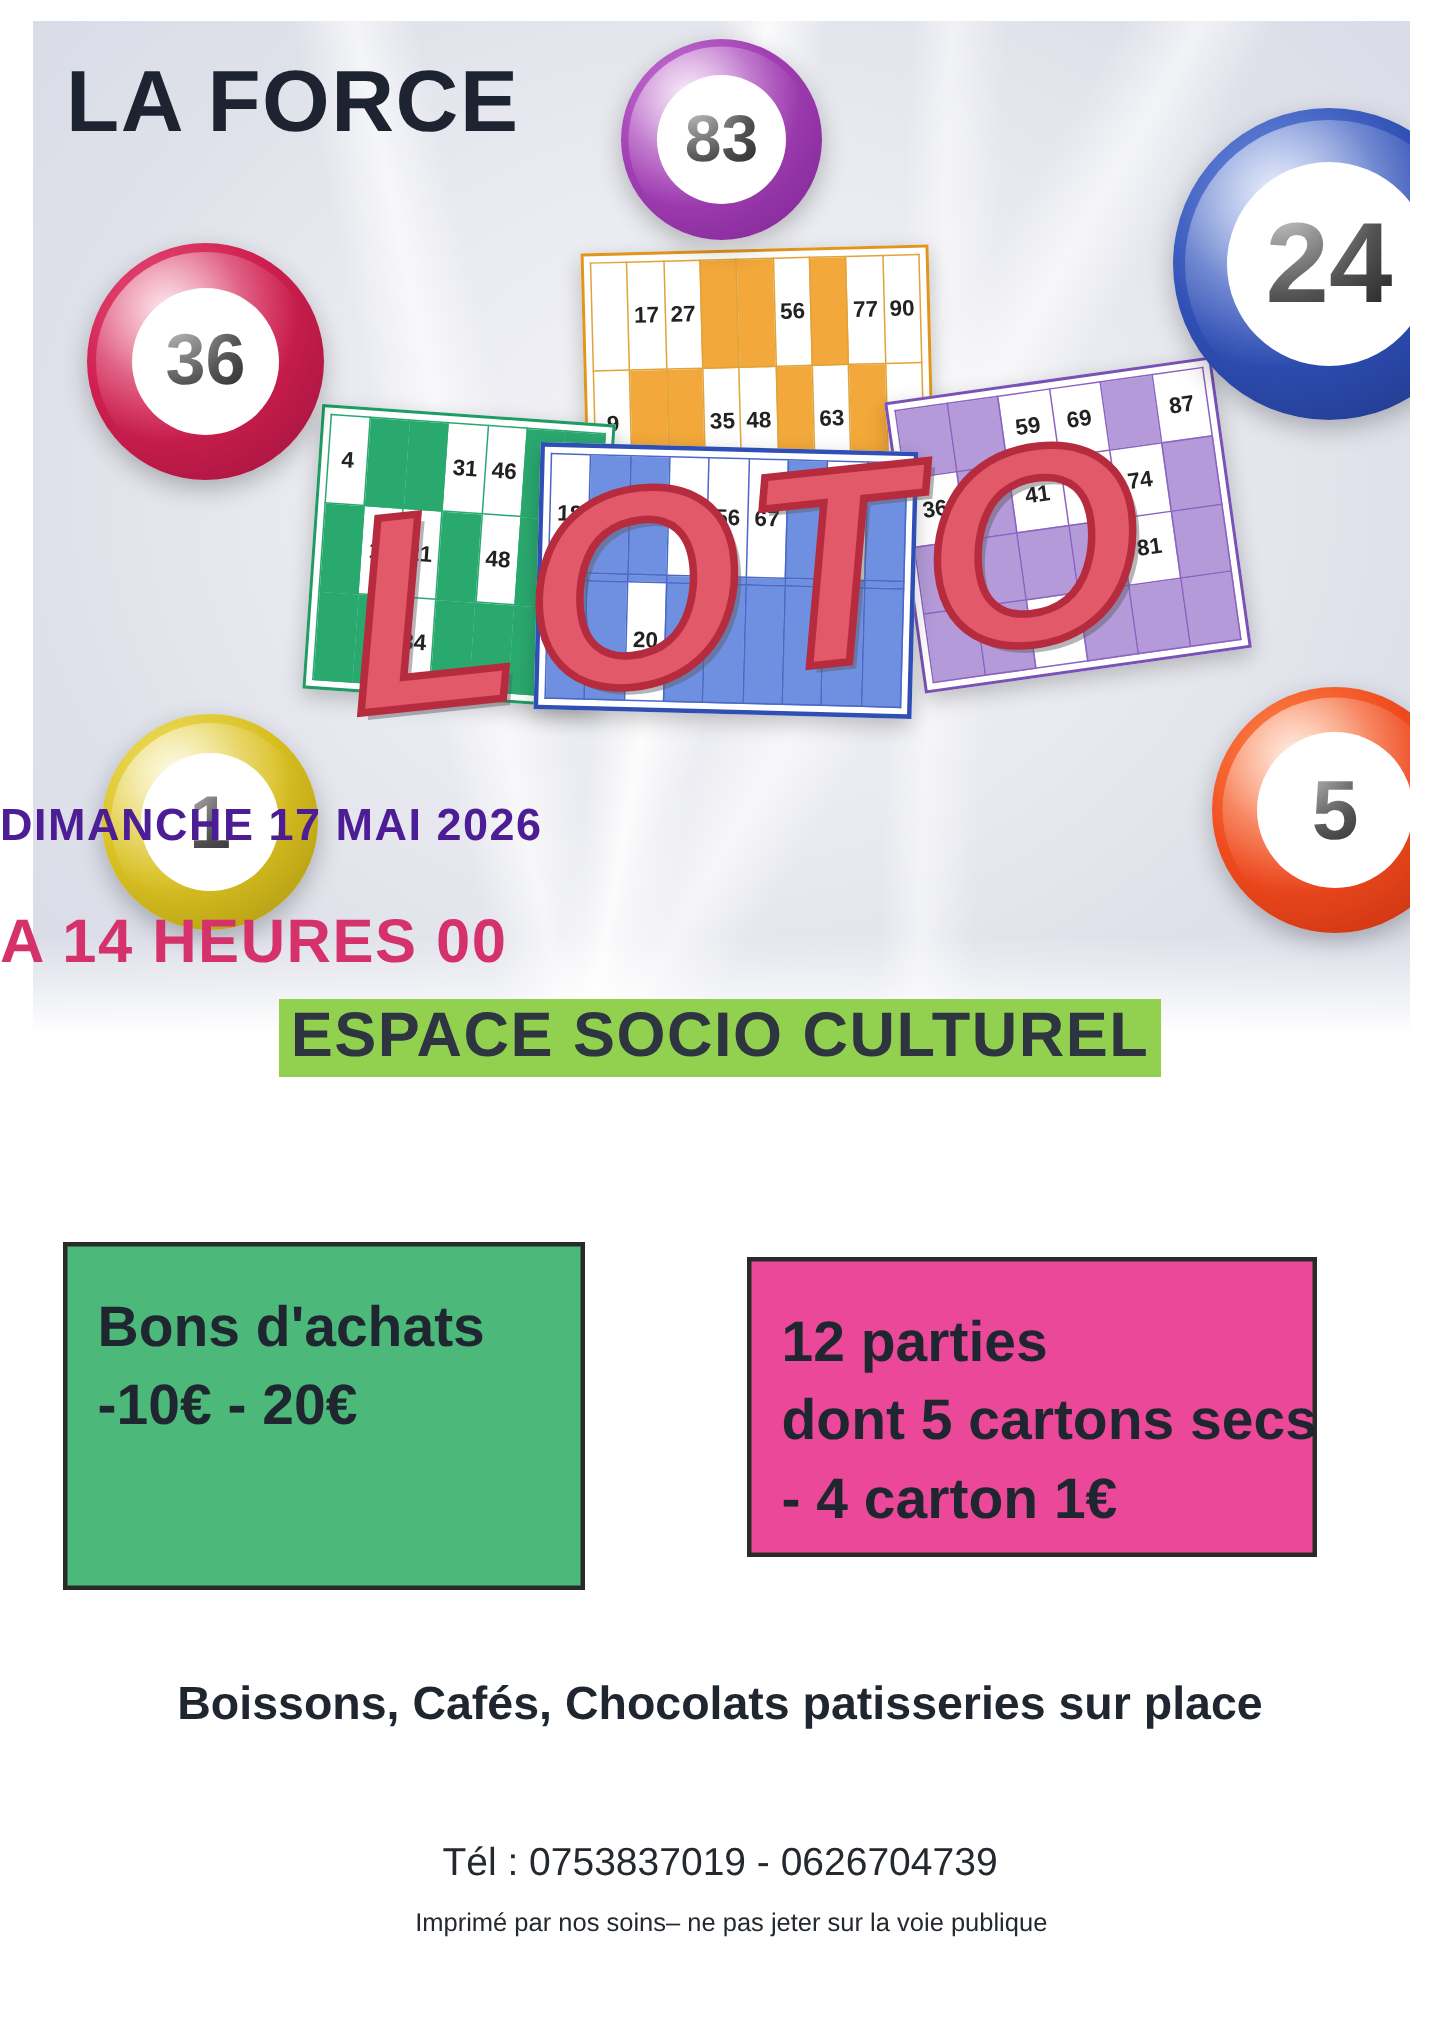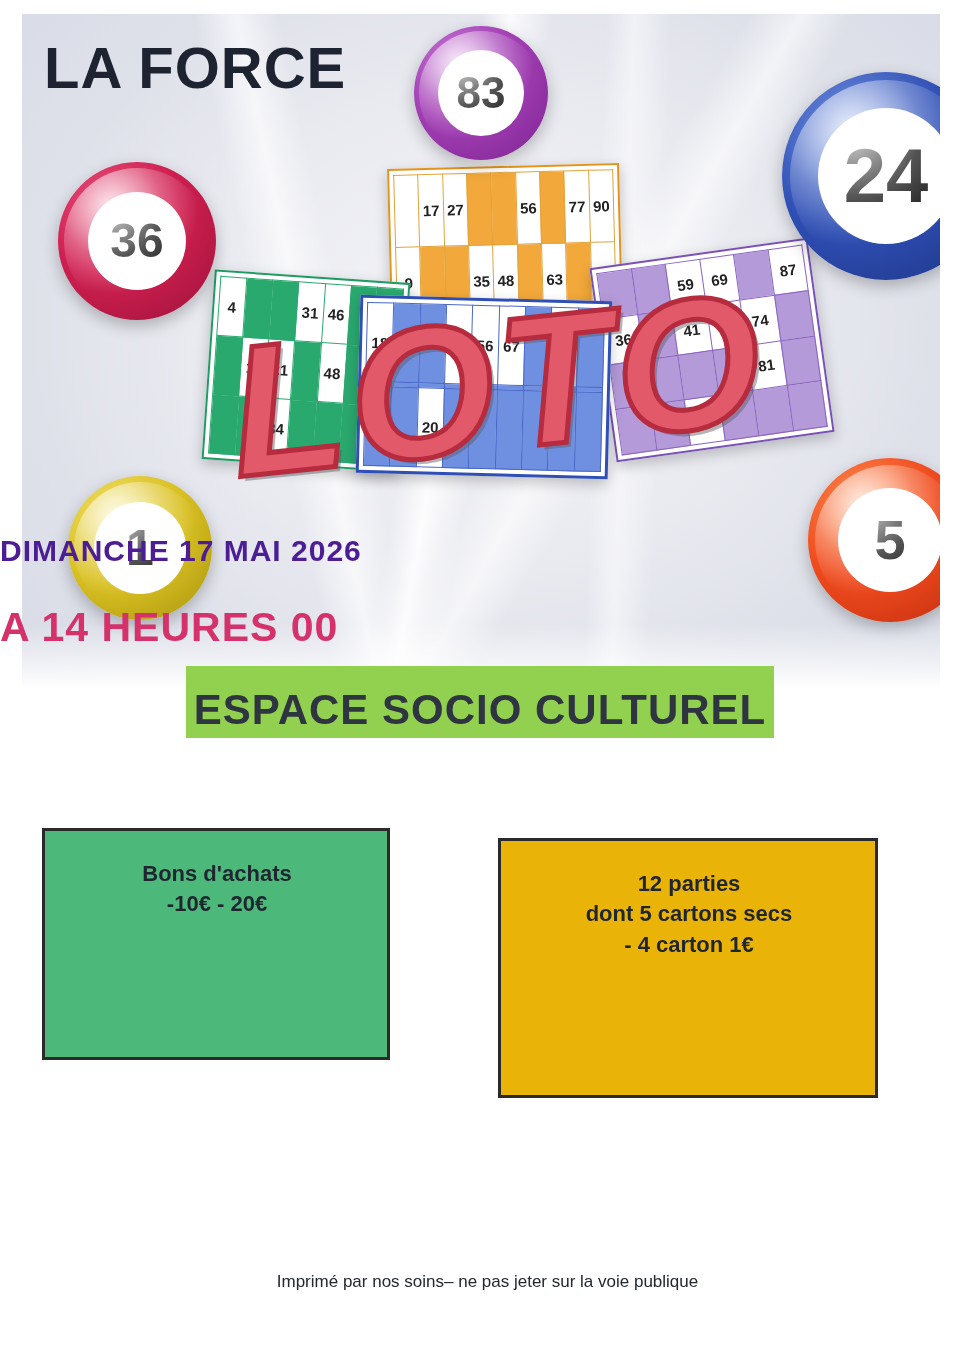--- a/index.html
+++ b/index.html
@@ -212,55 +212,54 @@
     left: 0; right: 0;
     top: 666px;
     text-align: center;
   }
   .venue {
     display: inline-block;
     background: #92d050;
     color: #2e3440;
     font-size: 42px;
     font-weight: bold;
-    padding: 20px 8px 4px 8px;
+    padding: 0 8px 4px 8px;
     letter-spacing: 1px;
   }
   .organiser {
     position: absolute;
     left: 0; right: 0;
     top: 744px;
     text-align: center;
     font-size: 30px;
     font-weight: bold;
     color: #1f2630;
   }
 
   
   .box {
     position: absolute;
     box-sizing: border-box;
     padding: 28px 18px 18px 20px;
   }
   .box .line {
-    font-size: 22px;
+    font-size: 38px;
     font-weight: bold;
     color: #1f2630;
     line-height: 1.38;
     white-space: nowrap;
-    text-align: center;
   }
   #box-prizes {
     left: 42px; top: 828px; width: 348px; height: 232px;
     background: #4cb97a;
     border: 3px solid #2a2a2a;
   }
   #box-games {
-    left: 498px; top: 838px; width: 380px; height: 260px;
-    background: #eab308;
+    left: 498px; top: 838px; width: 380px; height: 200px;
+    background: #ec4899;
     border: 3px solid #2a2a2a;
   }
 
   .refresh {
     position: absolute;
     left: 0; right: 0;
     top: 1118px;
     text-align: center;
     font-size: 31px;
     font-weight: bold;
@@ -493,15 +492,17 @@
     <div class="line">Bons d'achats</div>
     <div class="line">-10€ - 20€</div>
   </div>
 
   <div class="box" id="box-games">
     <div class="line">12 parties</div>
     <div class="line">dont 5 cartons secs</div>
     <div class="line">- 4 carton 1€</div>
   </div>
 
+  <div class="refresh">Boissons, Cafés, Chocolats patisseries sur place</div>
+  <div class="phone">Tél : 0753837019 - 0626704739</div>
   <div class="legal">Imprimé par nos soins– ne pas jeter sur la voie publique</div>
 
 </div>
 
 </body></html>

